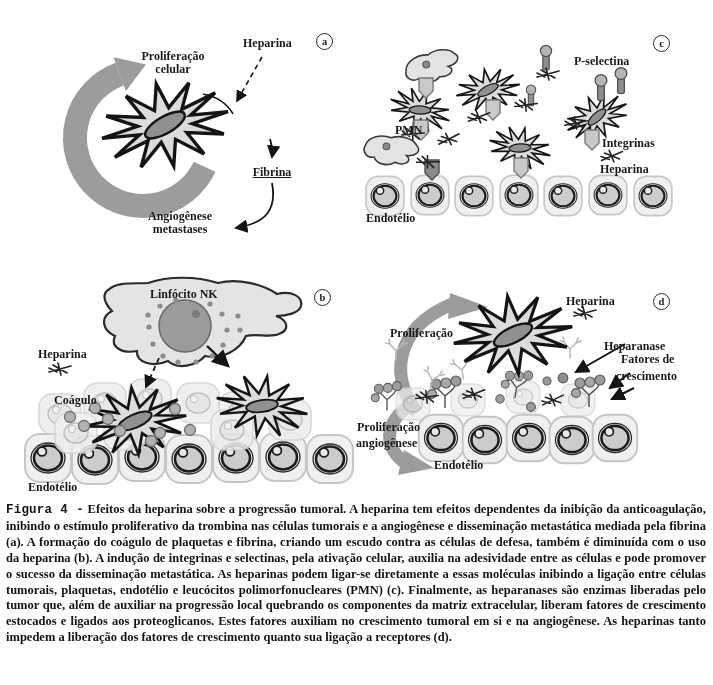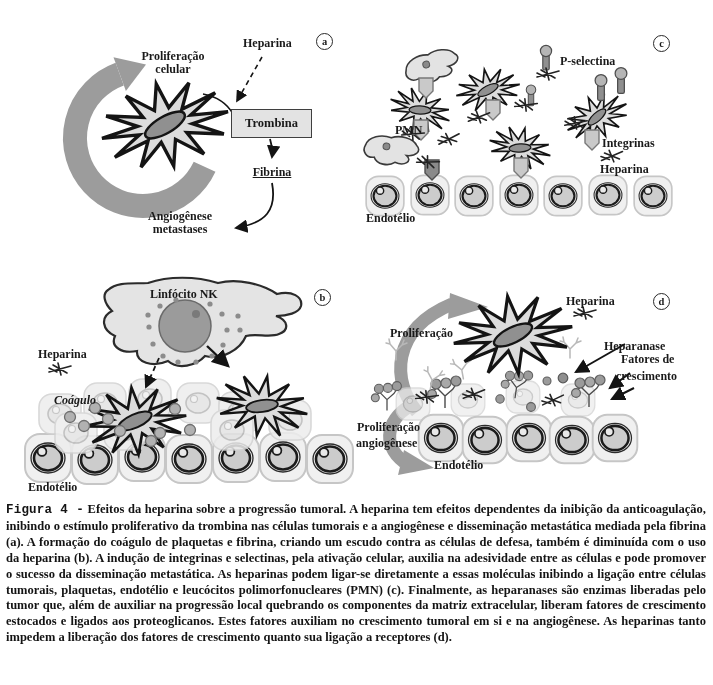--- a/index.html
+++ b/index.html
@@ -243,35 +243,34 @@
       <path d="M625,344 L576,372" fill="none" stroke="#141414" stroke-width="2" marker-end="url(#ah)"></path>
       <path d="M630,373 L610,388" fill="none" stroke="#141414" stroke-width="2" marker-end="url(#ah)"></path>
       <path d="M634,388 L612,399" fill="none" stroke="#141414" stroke-width="2" marker-end="url(#ah)"></path>
     </g>
   </svg>
 
   <div class="lbl center" style="left:123px;top:50px;width:100px;">Proliferação</div>
   <div class="lbl center" style="left:123px;top:63px;width:100px;">celular</div>
   <div class="lbl" style="left:243px;top:37px;">Heparina</div>
   <div class="letter-circle" style="left:316px;top:33px;">a</div>
-  <div class="process-box">Trombina</div>
   <div class="lbl center" style="left:240px;top:166px;width:64px;text-decoration:underline;">Fibrina</div>
   <div class="lbl center" style="left:128px;top:210px;width:104px;">Angiogênese</div>
   <div class="lbl center" style="left:128px;top:223px;width:104px;">metastases</div>
 
-  <div class="lbl" style="left:560px;top:55px;">P-selectina</div>
+  <div class="lbl" style="left:574px;top:55px;">P-selectina</div>
   <div class="lbl" style="left:372px;top:124px;margin-left:23px;">PMN</div>
   <div class="lbl" style="left:602px;top:137px;">Integrinas</div>
   <div class="lbl" style="left:600px;top:163px;">Heparina</div>
   <div class="lbl" style="left:366px;top:212px;">Endotélio</div>
   <div class="letter-circle" style="left:653px;top:35px;">c</div>
 
   <div class="lbl" style="left:150px;top:288px;">Linfócito NK</div>
   <div class="lbl" style="left:38px;top:348px;">Heparina</div>
-  <div class="lbl" style="left:54px;top:394px;font-style:italic;">Coágulo</div>
+  <div class="lbl" style="left:54px;top:394px;">Coágulo</div>
   <div class="lbl" style="left:28px;top:481px;">Endotélio</div>
   <div class="letter-circle" style="left:314px;top:289px;">b</div>
 
   <div class="lbl" style="left:390px;top:327px;">Proliferação</div>
   <div class="lbl" style="left:566px;top:295px;">Heparina</div>
   <div class="lbl" style="left:604px;top:340px;">Heparanase</div>
   <div class="lbl" style="left:621px;top:353px;">Fatores de</div>
   <div class="lbl" style="left:616px;top:370px;">crescimento</div>
   <div class="lbl" style="left:357px;top:421px;">Proliferação</div>
   <div class="lbl" style="left:356px;top:437px;">angiogênese</div>

